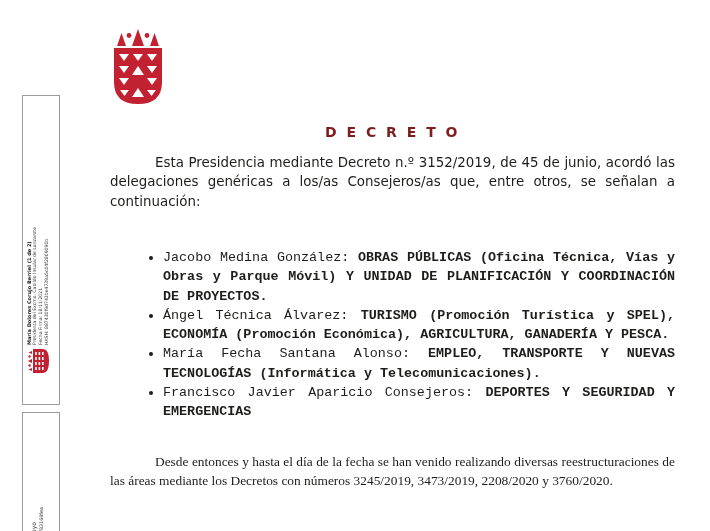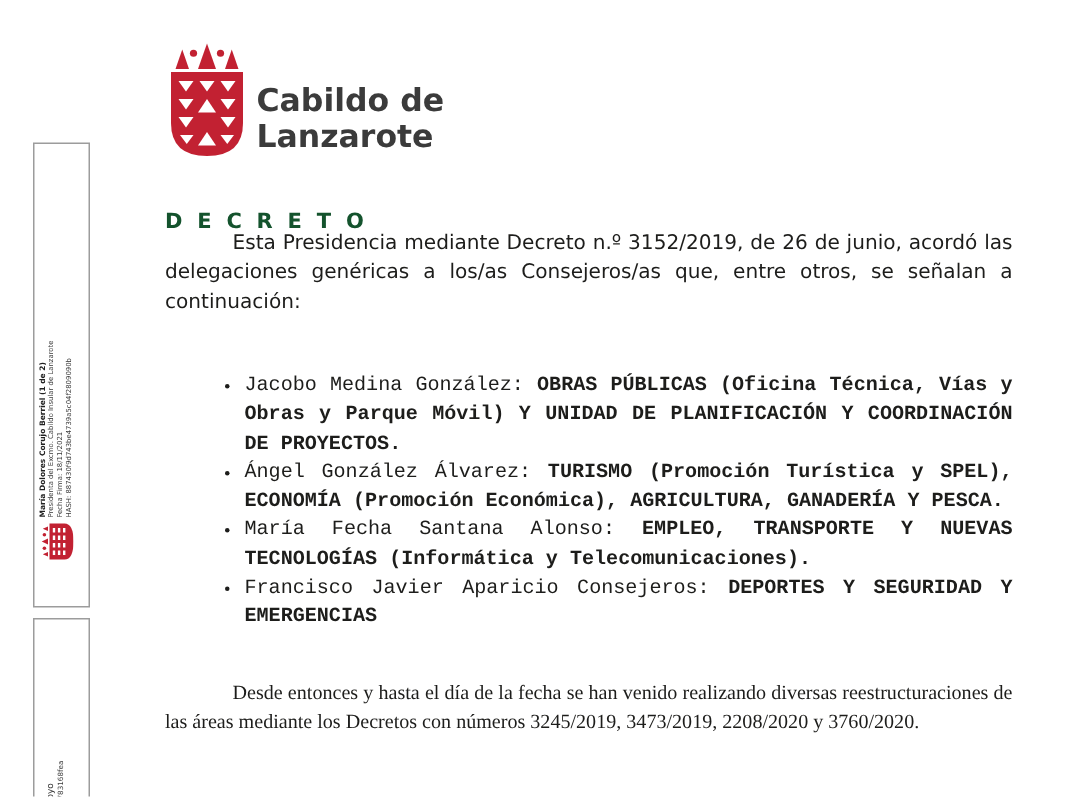--- a/index.html
+++ b/index.html
@@ -36,22 +36,22 @@
   .stamp2 .s2a{font-size:6px;line-height:8px;}
   .stamp2 .s2b{font-size:4.8px;line-height:7px;}
 
   
   .logo{position:absolute;left:112px;top:27px;display:flex;align-items:flex-start;}
   .logo-text{margin-left:7px;margin-top:28px;font-weight:bold;
     font-size:21px;line-height:24px;color:var(--logo-ink);letter-spacing:0;}
 
   
   .doc{position:absolute;left:110px;top:0;width:565px;}
-  .heading{position:absolute;top:140px;width:565px;text-align:left;
-    font-weight:bold;font-size:14px;letter-spacing:2.5px;color:#14532d;}
+  .heading{position:absolute;top:124px;width:565px;text-align:center;
+    font-weight:bold;font-size:14px;letter-spacing:2.5px;color:#7f1d1d;}
   .para{position:absolute;width:565px;font-size:13.4px;line-height:19.3px;
     text-align:justify;text-indent:45px;color:var(--ink);}
   .p1{top:153px;}
   .p2{top:452px;font-family:Liberation Serif, serif;}
   .dlist{position:absolute;top:248px;width:565px;list-style:disc outside;
     padding-left:53px;font-family:Liberation Mono, monospace;}
   .dlist li{font-size:13.4px;line-height:19.3px;text-align:justify;color:var(--ink);}
   .dlist li .areas{font-weight:bold;}
 </style>
 </head>
@@ -113,32 +113,28 @@
       <path d="M35,27 h10 l-5,7 Z"></path>
         <path d="M35,39 h10 l-5,7 Z"></path>
       <path d="M35,51 h10 l-5,7 Z"></path>
         <path d="M35,63 h9 l-4.5,6 Z"></path>
 
       <path d="M21,27 h10 l-5,7 Z"></path>
       <path d="M20,48 h12 l-6,-9 Z"></path>
       <path d="M20,70 h12 l-6,-9 Z"></path>
     </g>
   </svg>
-  <div class="logo-text">
-    <div>Cabildo de</div>
-    <div>Lanzarote</div>
-  </div>
 </div>
 
 <div class="doc">
   <div class="heading">D E C R E T O</div>
 
-  <p class="para p1">Esta Presidencia mediante Decreto n.º 3152/2019, de 26 de junio, acordó las delegaciones genéricas a los/as Consejeros/as que, entre otros, se señalan a continuación:</p>
+  <p class="para p1">Esta Presidencia mediante Decreto n.º 3152/2019, de 45 de junio, acordó las delegaciones genéricas a los/as Consejeros/as que, entre otros, se señalan a continuación:</p>
 
   <ul class="dlist">
     <li><span>Jacobo Medina González: </span><span class="areas">OBRAS PÚBLICAS (Oficina Técnica, Vías y Obras y Parque Móvil) Y UNIDAD DE PLANIFICACIÓN Y COORDINACIÓN DE PROYECTOS.</span></li>
-    <li><span>Ángel González Álvarez: </span><span class="areas">TURISMO (Promoción Turística y SPEL), ECONOMÍA (Promoción Económica), AGRICULTURA, GANADERÍA Y PESCA.</span></li>
+    <li><span>Ángel Técnica Álvarez: </span><span class="areas">TURISMO (Promoción Turística y SPEL), ECONOMÍA (Promoción Económica), AGRICULTURA, GANADERÍA Y PESCA.</span></li>
     <li><span>María Fecha Santana Alonso: </span><span class="areas">EMPLEO, TRANSPORTE Y NUEVAS TECNOLOGÍAS (Informática y Telecomunicaciones).</span></li>
     <li><span>Francisco Javier Aparicio Consejeros: </span><span class="areas">DEPORTES Y SEGURIDAD Y EMERGENCIAS</span></li>
   </ul>
 
   <p class="para p2">Desde entonces y hasta el día de la fecha se han venido realizando diversas reestructuraciones de las áreas mediante los Decretos con números 3245/2019, 3473/2019, 2208/2020 y 3760/2020.</p>
 </div>
 
 </body></html>

